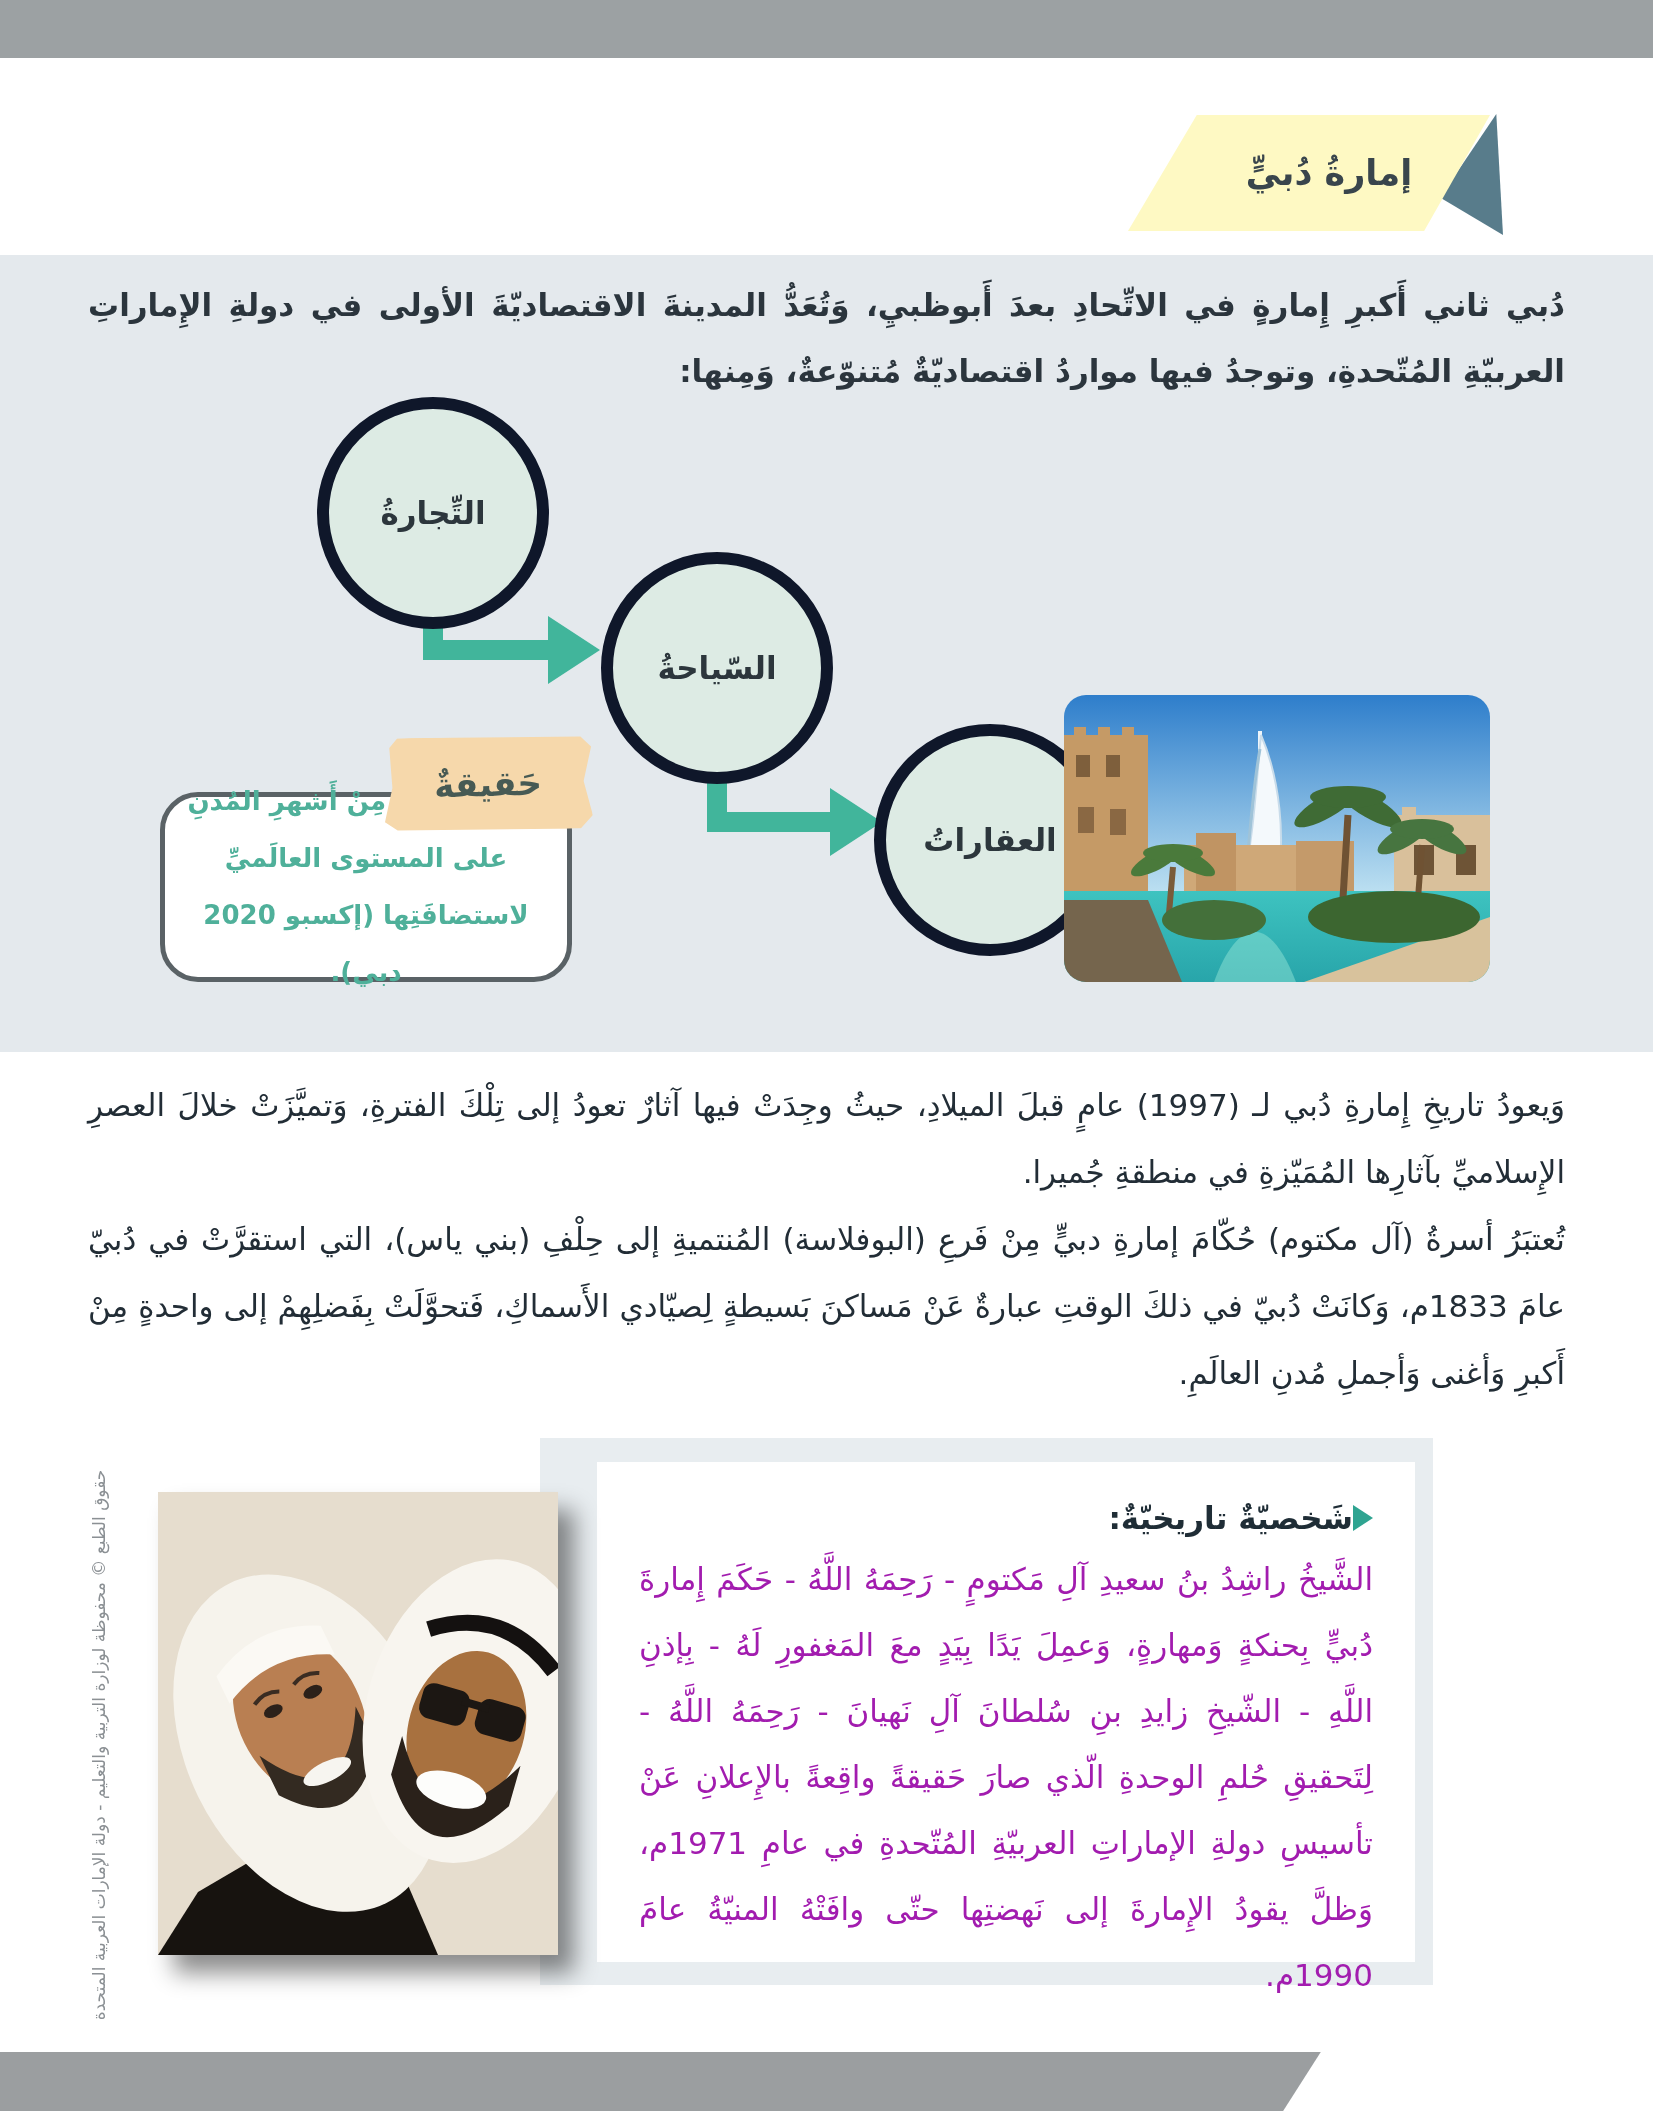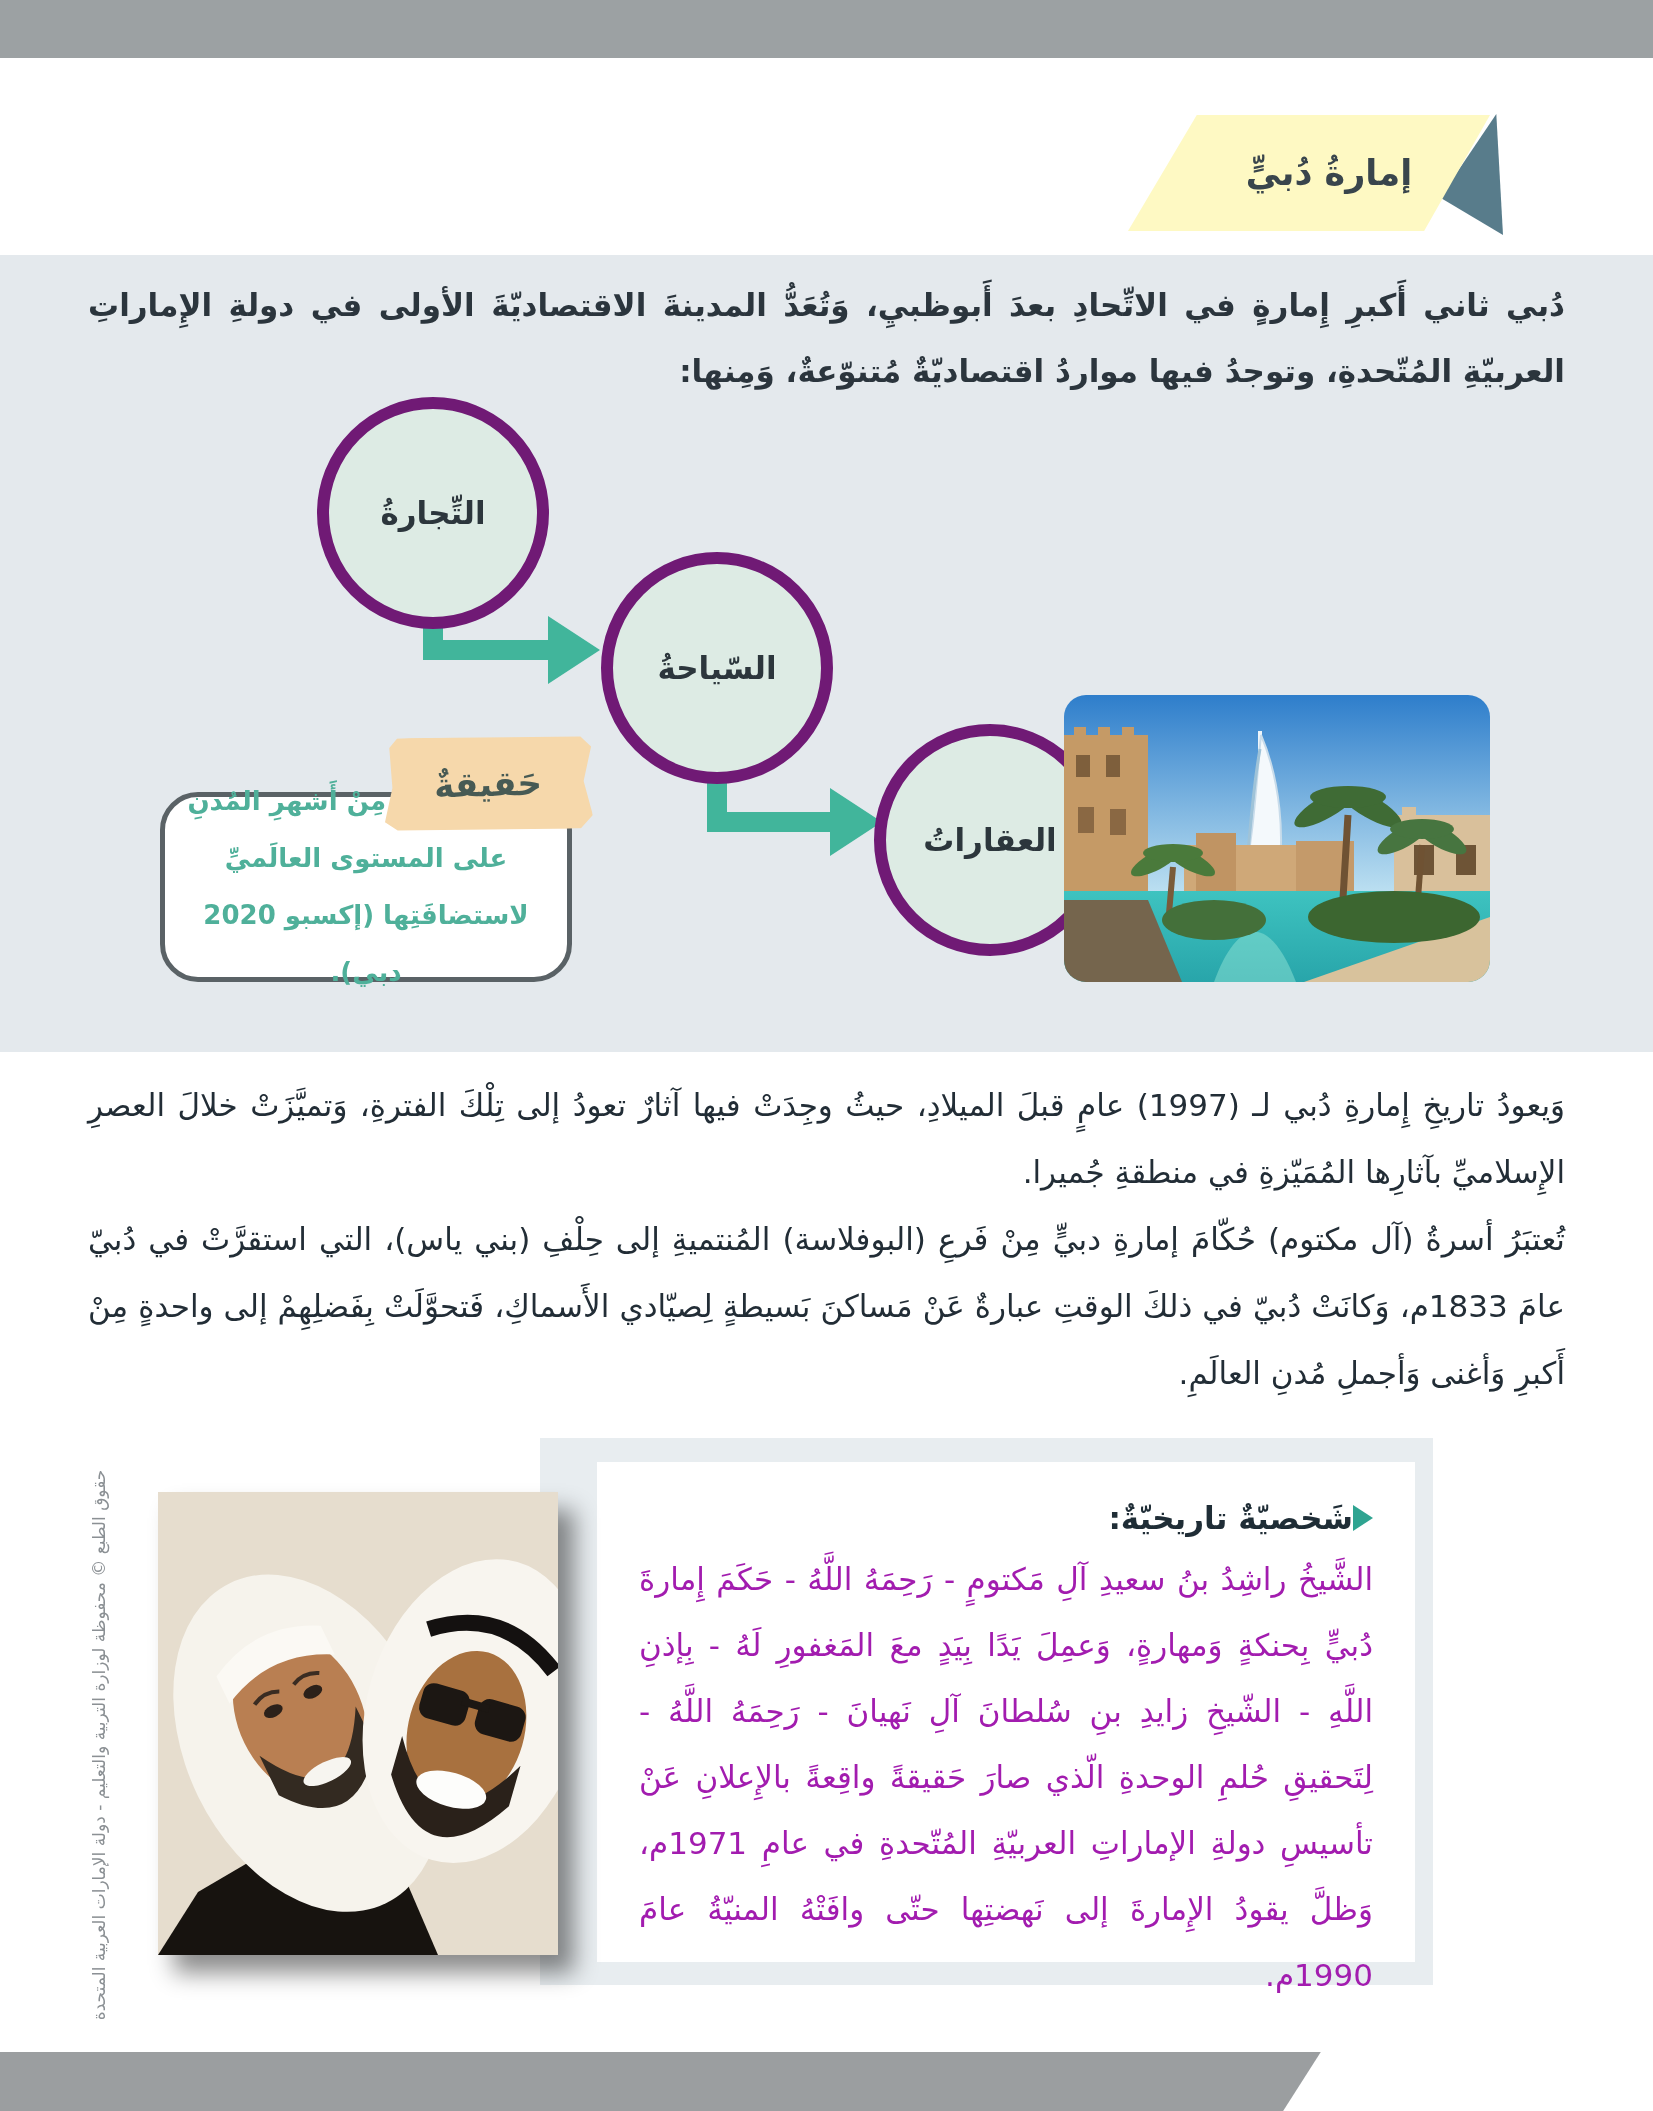--- a/index.html
+++ b/index.html
@@ -24,21 +24,21 @@
     display:flex;align-items:center;justify-content:center;}
   .banner-fold{left:1436px;top:114px;width:67px;height:121px;background:#587c8b;
     clip-path:polygon(90% 0,100% 100%,6% 69%);}
   .banner-title{font-size:35px;font-weight:700;color:#39454c;padding-left:40px;}
   
   .content-panel{left:0;top:255px;width:1653px;height:797px;background:#e4e9ed;}
   .intro-text{left:88px;top:272px;width:1477px;font-size:31px;line-height:66px;
     font-weight:700;color:#2b353d;text-align:justify;}
   
   .res-circle{position:absolute;width:232px;height:232px;border-radius:50%;
-    background:#ddebe4;border:12px solid #701a75;
+    background:#ddebe4;border:12px solid #0f172a;
     display:flex;align-items:center;justify-content:center;}
   .res-circle .lbl{font-size:31px;font-weight:700;color:#2c363c;}
   .c1{left:317px;top:397px;}
   .c2{left:601px;top:552px;}
   .c3{left:874px;top:724px;}
   .arrow-layer{left:0;top:0;width:1653px;height:2111px;pointer-events:none;}
   
   .note-box{left:882px;top:448px;width:558px;height:207px;background:#ffffff;
     border-radius:28px;padding:14px 34px;display:flex;align-items:center;}
   .note-box .txt{font-size:30px;font-weight:700;line-height:60px;color:#39434a;

